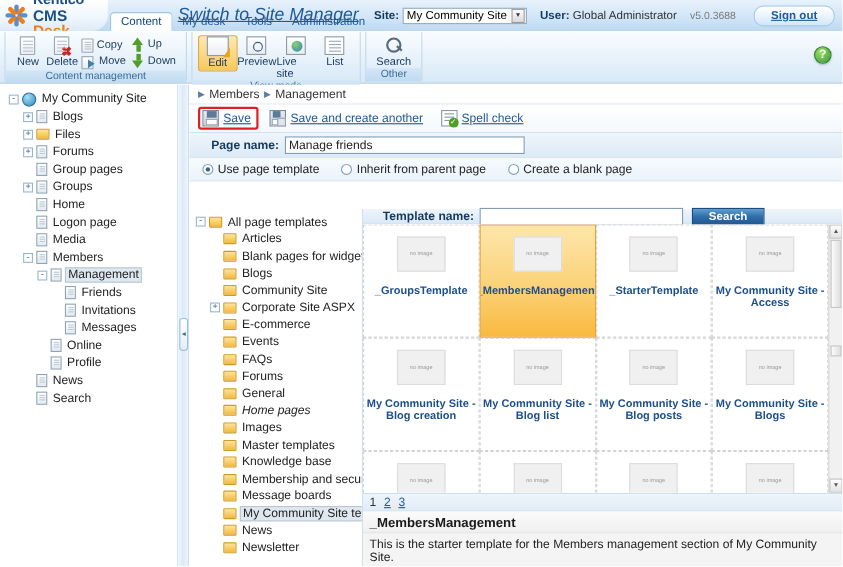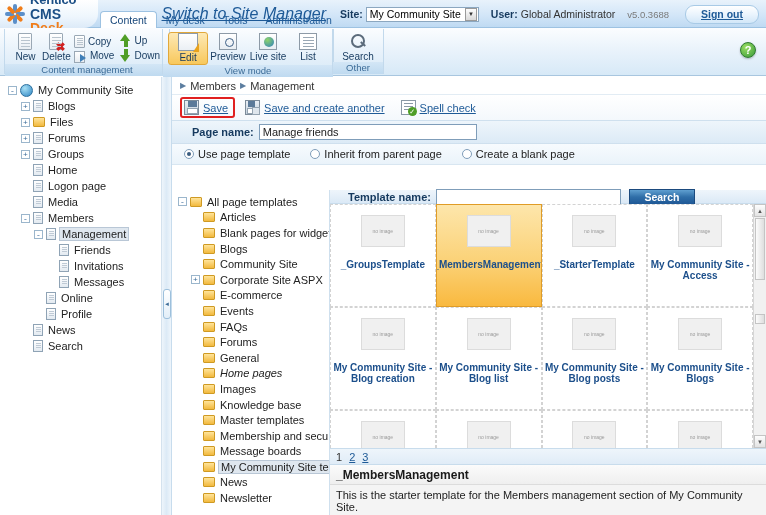--- a/index.html
+++ b/index.html
@@ -412,21 +412,21 @@
           </div>
           <div class="rrow">
             <span class="ico ico-arrow-dn"></span>
             <span class="lbl">Down</span>
           </div>
         </div>
       </div>
       <div class="rgroup-title">Content management</div>
     </div>
 
-    <div class="rgroup" style="left:162px; width:172px;">
+    <div class="rgroup" style="left:174px; width:154px;">
       <div class="rgroup-items">
         <div class="rbtn sel">
           <span class="ico ico-edit"></span>
           <span class="lbl">Edit</span>
         </div>
         <div class="rbtn">
           <span class="ico ico-prev"></span>
           <span class="lbl">Preview</span>
         </div>
         <div class="rbtn">
@@ -471,20 +471,25 @@
           </div>
         <div class="tnode" style="padding-left:17px;">
             <span class="expander">+</span>
             <span class="ticon-folder"></span>
             <span class="tlabel">Files</span>
           </div>
         <div class="tnode" style="padding-left:17px;">
             <span class="expander">+</span>
             <span class="ticon-doc"></span>
             <span class="tlabel">Forums</span>
+          </div>
+        <div class="tnode" style="padding-left:17px;">
+            <span class="nospace"></span>
+            <span class="ticon-doc"></span>
+            <span class="tlabel">Group pages</span>
           </div>
         <div class="tnode" style="padding-left:17px;">
             <span class="expander">+</span>
             <span class="ticon-doc"></span>
             <span class="tlabel">Groups</span>
           </div>
         <div class="tnode" style="padding-left:17px;">
             <span class="nospace"></span>
             <span class="ticon-doc"></span>
             <span class="tlabel">Home</span>
@@ -668,26 +673,26 @@
               <span class="tlabel">Home pages</span>
             </div>
           <div class="tnode" style="padding-left:15px;">
               <span class="nospace"></span>
               <span class="ticon-folder"></span>
               <span class="tlabel">Images</span>
             </div>
           <div class="tnode" style="padding-left:15px;">
               <span class="nospace"></span>
               <span class="ticon-folder"></span>
+              <span class="tlabel">Master templates</span>
+            </div>
+          <div class="tnode" style="padding-left:15px;">
+              <span class="nospace"></span>
+              <span class="ticon-folder"></span>
               <span class="tlabel">Knowledge base</span>
-            </div>
-          <div class="tnode" style="padding-left:15px;">
-              <span class="nospace"></span>
-              <span class="ticon-folder"></span>
-              <span class="tlabel">Master templates</span>
             </div>
           <div class="tnode" style="padding-left:15px;">
               <span class="nospace"></span>
               <span class="ticon-folder"></span>
               <span class="tlabel">Membership and security</span>
             </div>
           <div class="tnode" style="padding-left:15px;">
               <span class="nospace"></span>
               <span class="ticon-folder"></span>
               <span class="tlabel">Message boards</span>

